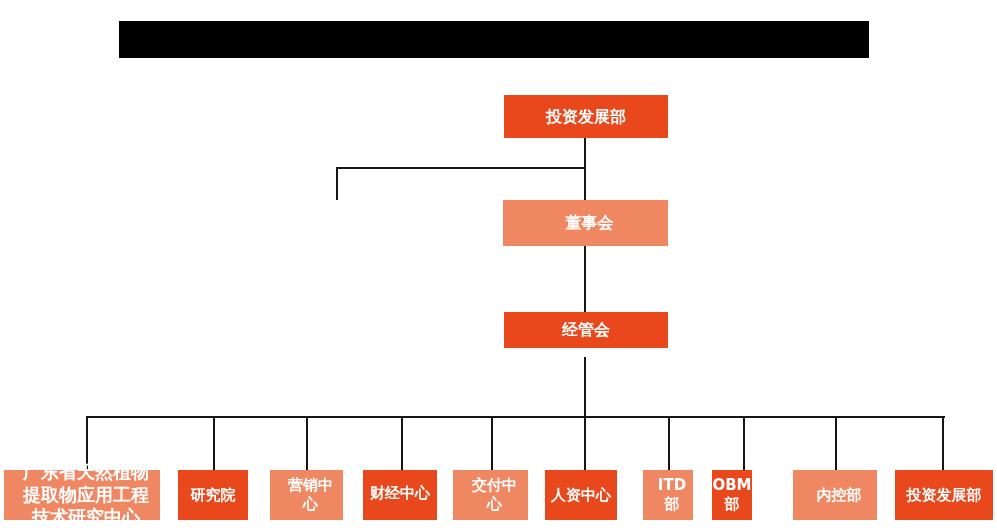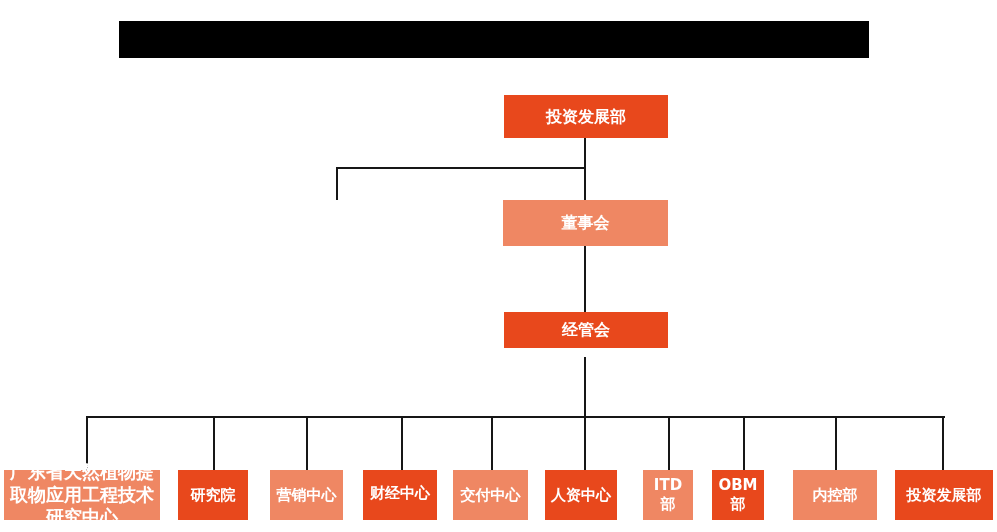--- a/index.html
+++ b/index.html
@@ -30,21 +30,21 @@
     justify-content: center;
     color: #ffffff;
     font-weight: bold;
     font-size: 16px;
     text-align: center;
     line-height: 1.25;
     box-sizing: border-box;
     padding: 2px 4px;
   }
   .primary   { background: #E8481C; }
-  .secondary { background: #EF8763; }
+  .secondary { background: #EF8763; padding-left: 12px; }
 
   .line {
     position: absolute;
     background: #161616;
   }
   .vline { width: 2px; }
   .hline { height: 2px; }
 
   
   .n-shareholders { left: 504px; top: 95px;  width: 164px; height: 43px; }
@@ -54,21 +54,21 @@
 
   
   .dept { top: 470px; height: 50px; font-size: 15px; }
   .d0 { left: 4px;   width: 156px; font-size: 18px; }
   .d1 { left: 178px; width: 70px; }
   .d2 { left: 270px; width: 73px; }
   .d3 { left: 363px; width: 74px; font-family: Liberation Mono, monospace; }
   .d4 { left: 453px; width: 75px; }
   .d5 { left: 545px; width: 72px; }
   .d6 { left: 643px; width: 50px; }
-  .d7 { left: 712px; width: 52px; }
+  .d7 { left: 712px; width: 40px; }
   .d8 { left: 793px; width: 84px; }
   .d9 { left: 895px; width: 98px; }
 
   
   .c-top-v        { left: 584px; top: 138px; height: 62px; }  
   .c-h1           { left: 336px; top: 167px; width: 250px; }  
   .c-sup-v        { left: 336px; top: 167px; height: 33px; }
   .c-board-mgmt-v { left: 584px; top: 246px; height: 66px; }
   .c-mgmt-bus-v   { left: 584px; top: 357px; height: 60px; }
   .c-h2           { left: 86px;  top: 416px; width: 859px; }  

